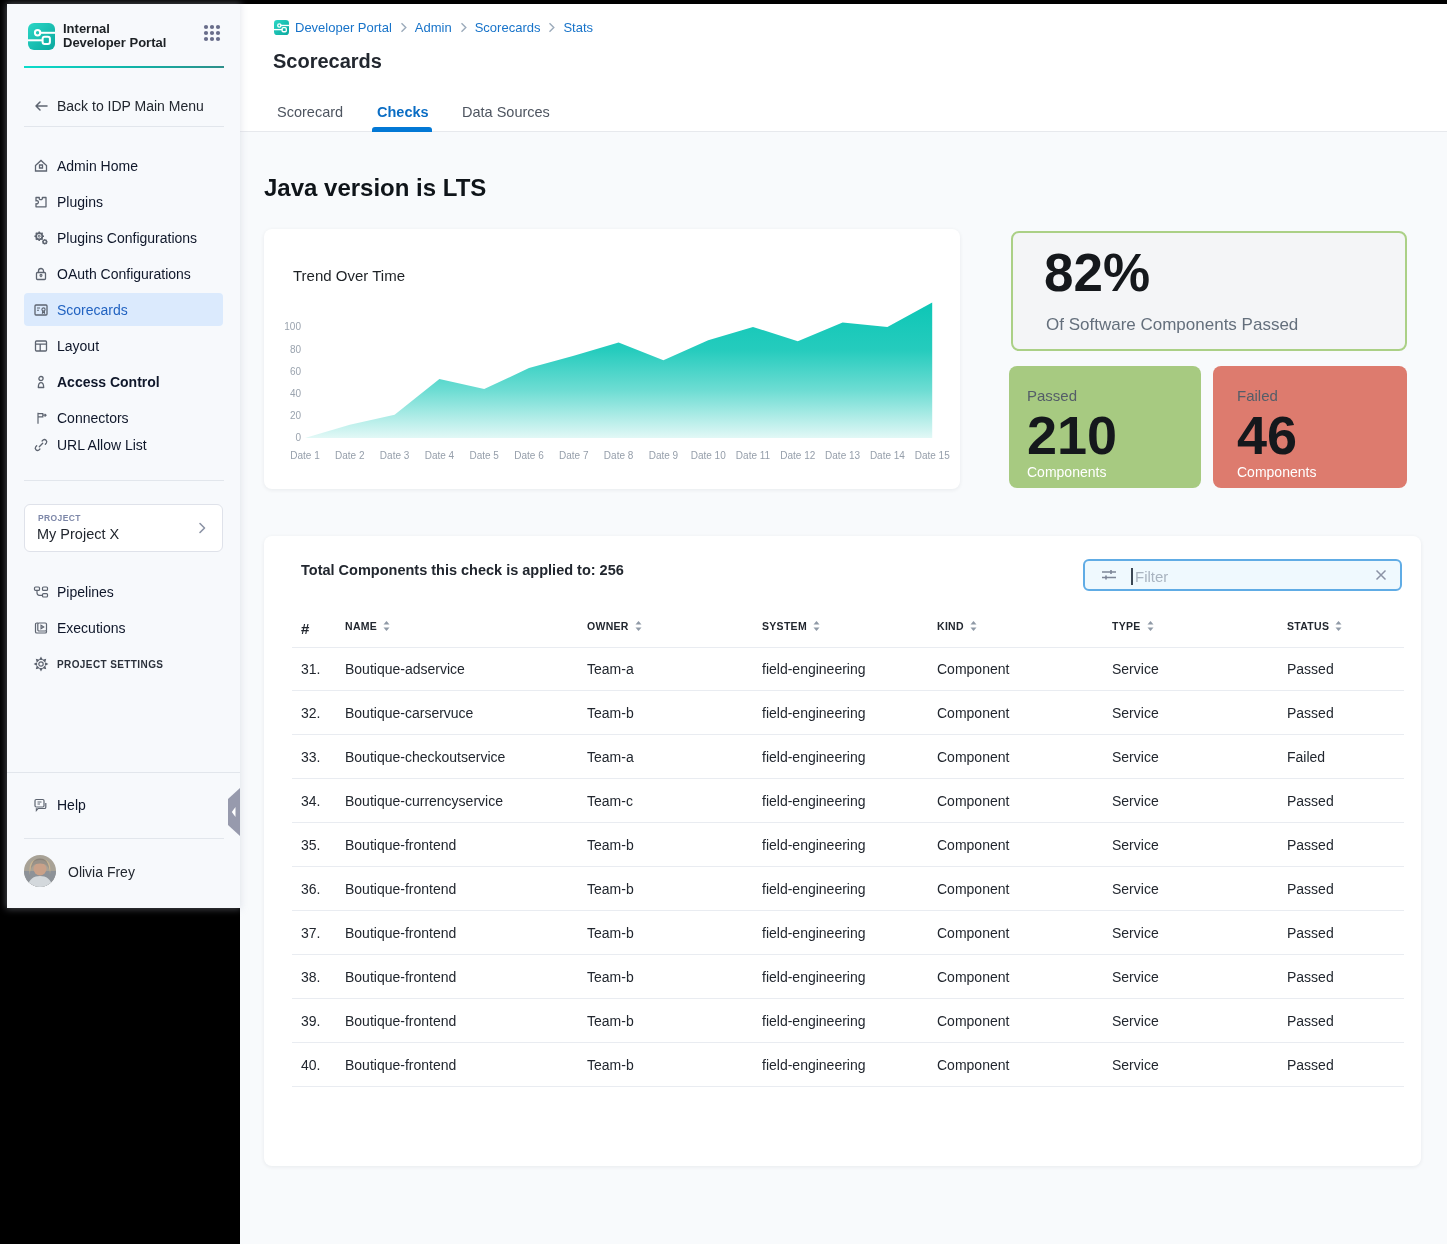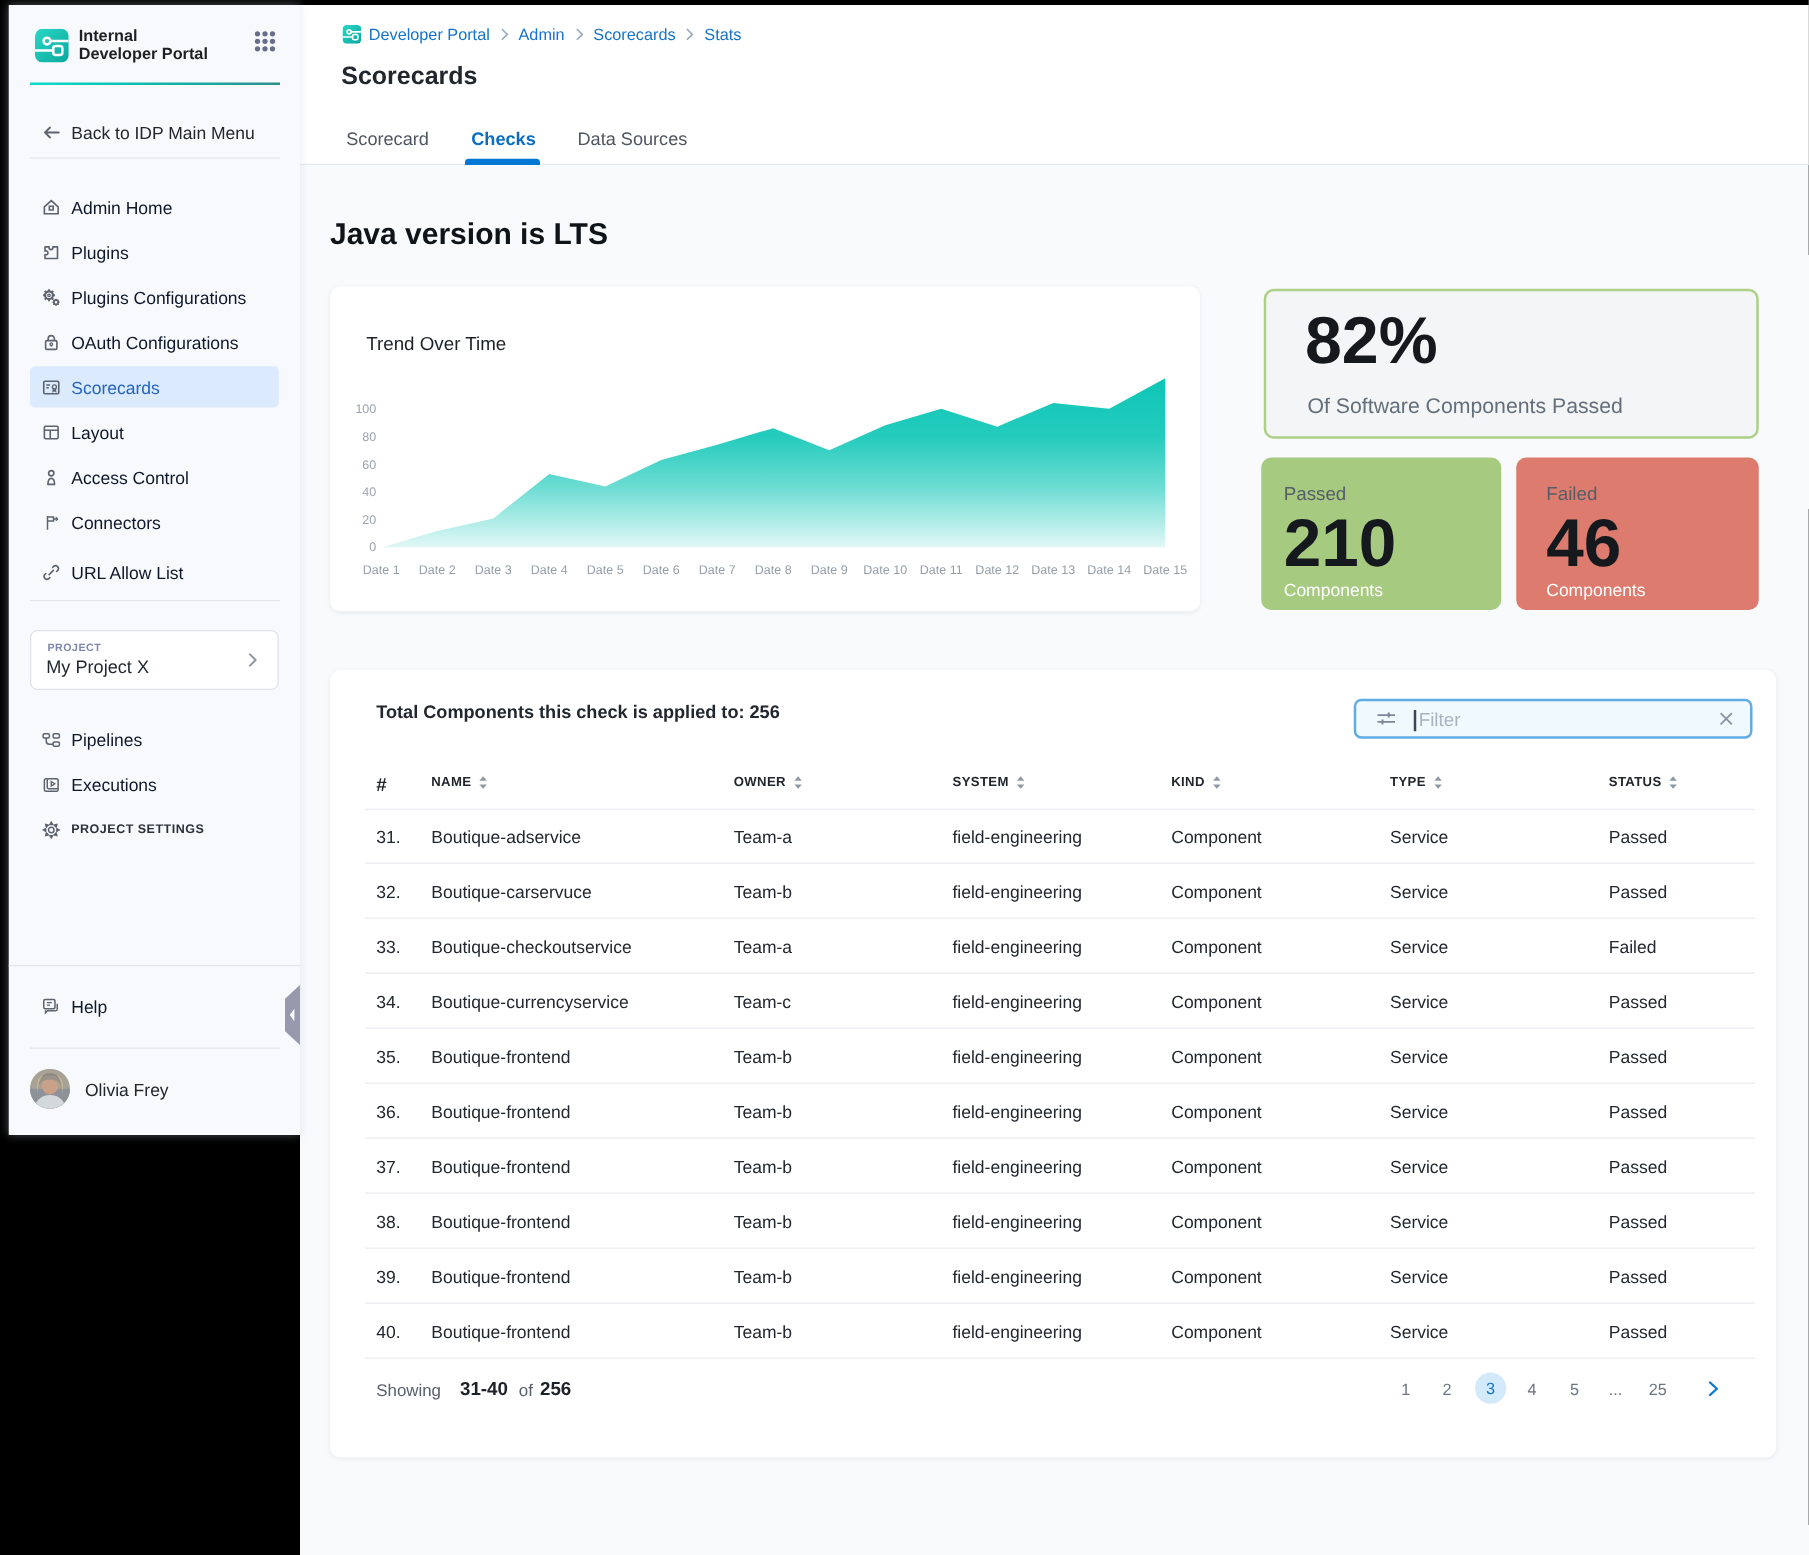--- a/index.html
+++ b/index.html
@@ -269,36 +269,20 @@
       </div>
     <div class="row" style="top:507px;">
         <span class="c0">40.</span>
         <span class="c1">Boutique-frontend</span>
         <span class="c2">Team-b</span>
         <span class="c3">field-engineering</span>
         <span class="c4">Component</span>
         <span class="c5">Service</span>
         <span class="c6">Passed</span>
       </div>
-    <div class="pgrow">
-      <span style="position:absolute;left:37px;top:18px;font-size:13.5px;color:#565f6b;">Showing</span>
-      <span style="position:absolute;left:104px;top:16px;font-size:15px;font-weight:700;color:#1d2127;">31-40</span>
-      <span style="position:absolute;left:151px;top:18px;font-size:13.5px;color:#565f6b;">of</span>
-      <span style="position:absolute;left:168px;top:16px;font-size:15px;font-weight:700;color:#1d2127;">256</span>
-      <span class="num" style="left:857px;">1</span>
-      <span class="num" style="left:890px;">2</span>
-      <div class="pg3">3</div>
-      <span class="num" style="left:958px;">4</span>
-      <span class="num" style="left:992px;">5</span>
-      <span class="num" style="left:1023px;">...</span>
-      <span class="num" style="left:1055px;">25</span>
-      <svg style="position:absolute;left:1098px;top:16px;" width="16" height="16" viewBox="0 0 16 16" fill="none" stroke="#0278d5" stroke-width="1.8">
-          <path d="M6 3l5.5 5L6 13" stroke-linecap="round" stroke-linejoin="round"></path>
-        </svg>
-    </div>
   </div>
 </div>
 <div id="sidebar">
   <svg class="slogo" width="27" height="27" viewBox="0 0 27 27">
     <defs>
         <linearGradient id="lg" x1="0" y1="0" x2="1" y2="1">
       <stop offset="0" stop-color="#2bd7c6"></stop>
           <stop offset="1" stop-color="#0aa89e"></stop>
         </linearGradient>
       </defs>
@@ -372,35 +356,35 @@
       </svg>
     <div class="tx" style="color:#2263c1;font-weight:500;">Scorecards</div>
   </div>
   <div class="mitem" style="top:325px;padding-left:20px;">
     <svg class="ic" viewBox="0 0 16 16" fill="none" stroke="#5d6470" stroke-width="1.3">
         <rect x="2.5" y="3" width="11" height="10" rx="1"></rect>
         <path d="M2.5 6.2h11M7.2 6.2V13"></path>
       </svg>
     <div class="tx">Layout</div>
   </div>
-  <div class="mitem" style="top:361px;">
+  <div class="mitem" style="top:361px;font-weight:bold;">
     <svg class="ic" viewBox="0 0 16 16" fill="none" stroke="#5d6470" stroke-width="1.3">
         <circle cx="8" cy="4.6" r="2.1"></circle>
         <path d="M5.3 13.5c.1-2.8 1-4.8 2.7-4.8s2.6 2 2.7 4.8z" stroke-linejoin="round"></path>
       </svg>
     <div class="tx">Access Control</div>
   </div>
   <div class="mitem" style="top:397px;">
     <svg class="ic" viewBox="0 0 16 16" fill="none" stroke="#5d6470" stroke-width="1.2">
         <path d="M5 13.8V2.8M5 3.6h4.8v3.2H5M9.8 5.2h2.7"></path>
         <path d="M11.6 3.9l1.5 1.3-1.5 1.3" stroke-linejoin="round"></path>
       </svg>
     <div class="tx">Connectors</div>
   </div>
-  <div class="mitem" style="top:437px;">
+  <div class="mitem" style="top:424px;">
     <svg class="ic" viewBox="0 0 16 16" fill="none" stroke="#5d6470" stroke-width="1.3">
         <path d="M6.3 9.7l3.4-3.4M9.1 4l1-1a2.3 2.3 0 0 1 3.2 3.2l-1 1M6.9 12l-1 1a2.3 2.3 0 0 1-3.2-3.2l1-1" stroke-linecap="round"></path>
       </svg>
     <div class="tx">URL Allow List</div>
   </div>
   <div class="sdiv" style="top:476px;"></div>
 
   <div class="projcard">
     <div class="lb">PROJECT</div>
     <div class="nm">My Project X</div>

